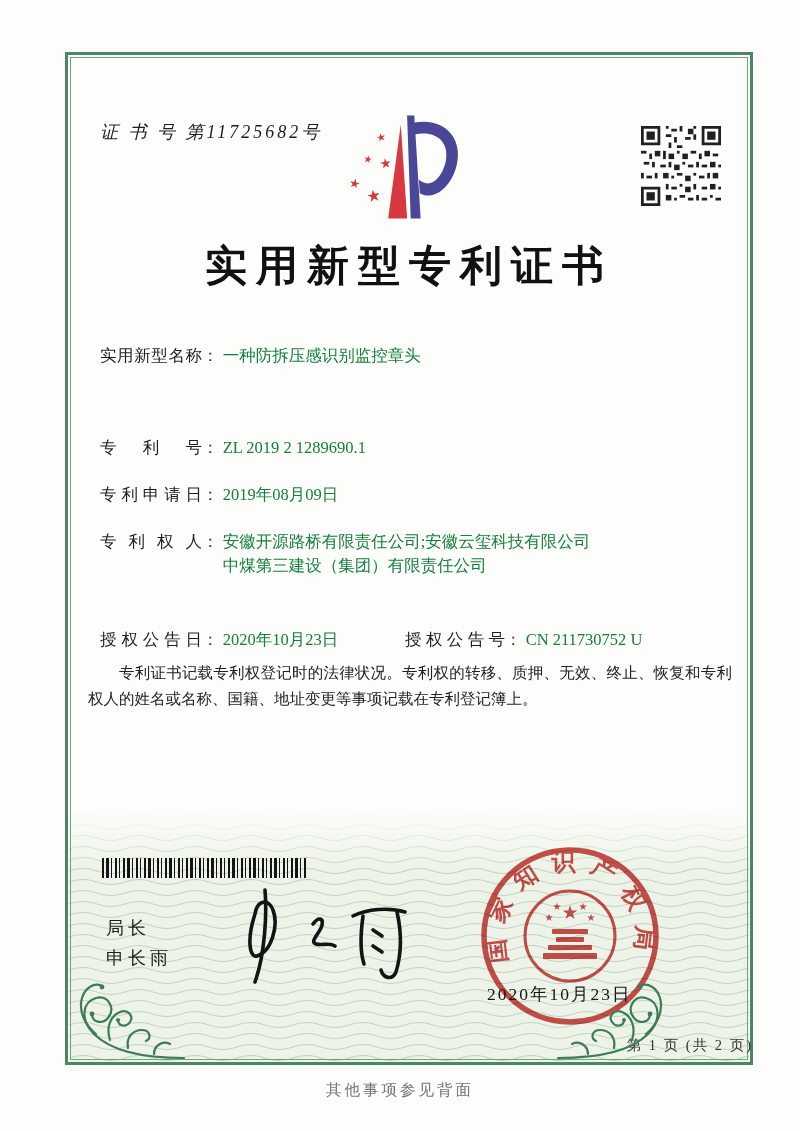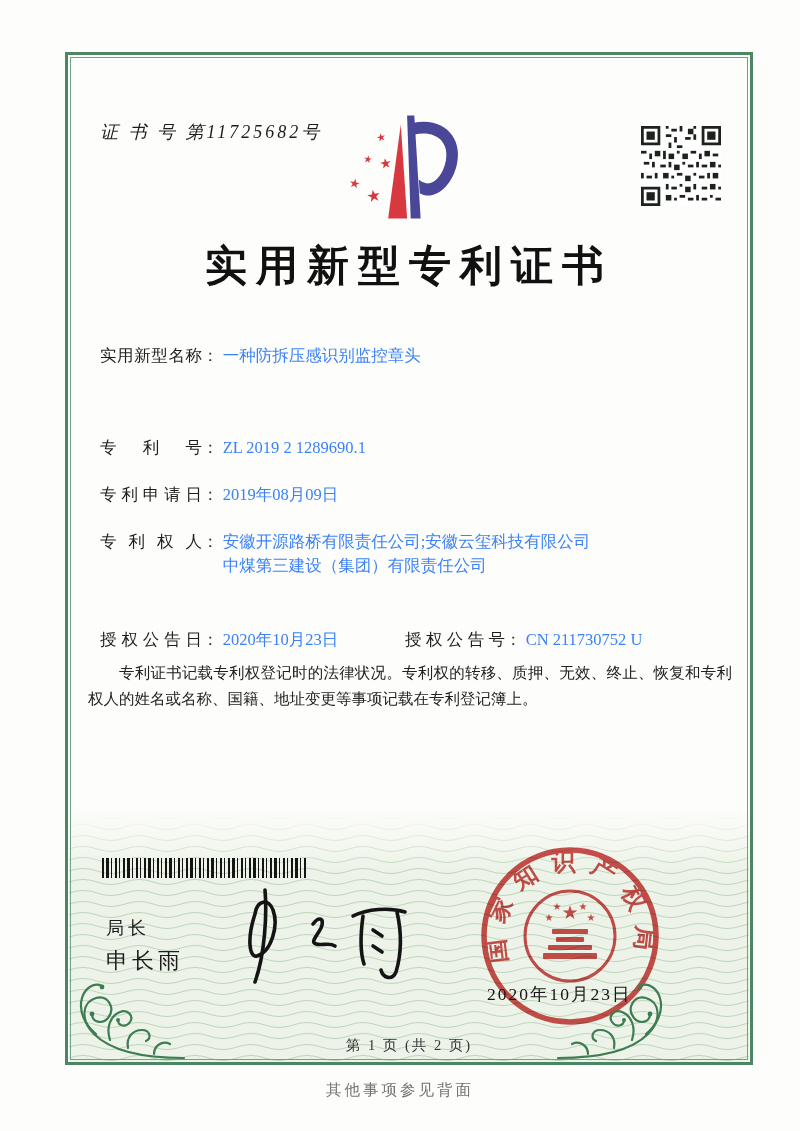--- a/index.html
+++ b/index.html
@@ -22,44 +22,44 @@
   .logo { position:absolute; left:340px; top:112px; }
   .qr { position:absolute; left:641px; top:126px; }
 
   .doc-title { position:absolute; left:65px; top:238px; width:688px; text-align:center;
                font-size:42px; font-weight:600; letter-spacing:9px; color:#111; }
 
   .field-row { position:absolute; left:100px; width:620px; font-size:16.5px; line-height:24px; }
   .field-label { display:inline-block; width:102px; text-align:justify; text-align-last:justify;
                  vertical-align:top; color:#1e1e1e; }
   .field-colon { display:inline-block; vertical-align:top; }
-  .field-value { display:inline-block; vertical-align:top; max-width:490px; color:#3b82f6; }
+  .field-value { display:inline-block; vertical-align:top; max-width:490px; color:#15803d; }
   .row-grant .pair2 { position:absolute; left:305px; top:0; white-space:nowrap; }
   .row-grant .pair2 .field-label { width:100px; }
 
   .body-text { position:absolute; left:88px; top:660px; width:644px;
                font-size:15.5px; line-height:26px; text-align:justify; color:#222; }
   .body-text p { text-indent:2em; }
 
   .barcode { position:absolute; left:102px; top:858px; width:206px; height:20px;
     background:repeating-linear-gradient(90deg,
       #141414 0 2px, rgba(0,0,0,0) 2px 4px,
       #141414 4px 7px, rgba(0,0,0,0) 7px 9px,
       #141414 9px 10px, rgba(0,0,0,0) 10px 13px,
       #141414 13px 15px, rgba(0,0,0,0) 15px 17px,
       #141414 17px 18px, rgba(0,0,0,0) 18px 21px); }
 
   .director-title { position:absolute; left:106px; top:916px; font-size:18px; letter-spacing:4px; color:#1d1d1d; }
-  .director-name  { position:absolute; left:106px; top:946px; font-size:22px; letter-spacing:4px; color:#1d1d1d; }
+  .director-name  { position:absolute; left:106px; top:946px; font-size:18px; letter-spacing:4px; color:#1d1d1d; }
   .signature { position:absolute; left:225px; top:884px; }
 
   .seal { position:absolute; left:478px; top:844px; mix-blend-mode:multiply; opacity:.94; }
   .seal-date { position:absolute; left:487px; top:982px; font-size:17.5px; letter-spacing:2px; color:#161616; z-index:5; }
 
-  .page-info { position:absolute; left:65px; top:1036px; width:688px; text-align:center;
+  .page-info { position:absolute; left:65px; top:1036px; width:688px; text-align:right;
                font-size:14.5px; letter-spacing:2px; color:#333; }
   .footer-note { position:absolute; left:0; top:1080px; width:800px; text-align:center;
                  font-size:15.5px; letter-spacing:3px; color:#737373; }
 
   .flourish { position:absolute; z-index:2; }
   .flourish-left  { left:66px; top:978px; }
   .flourish-right { left:556px; top:978px; transform:scaleX(-1); }
 </style>
 </head>
 <body>

